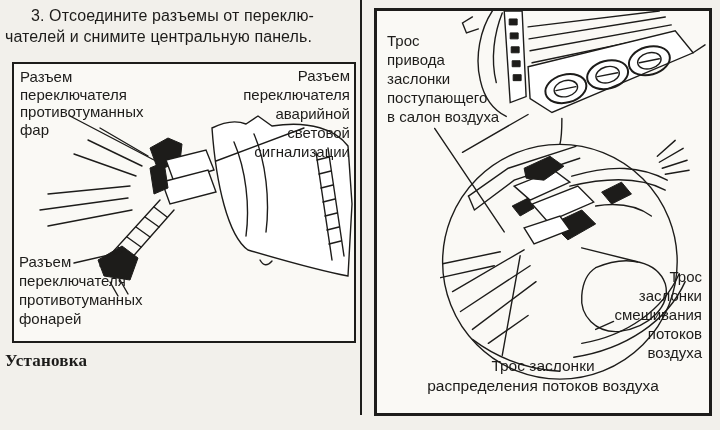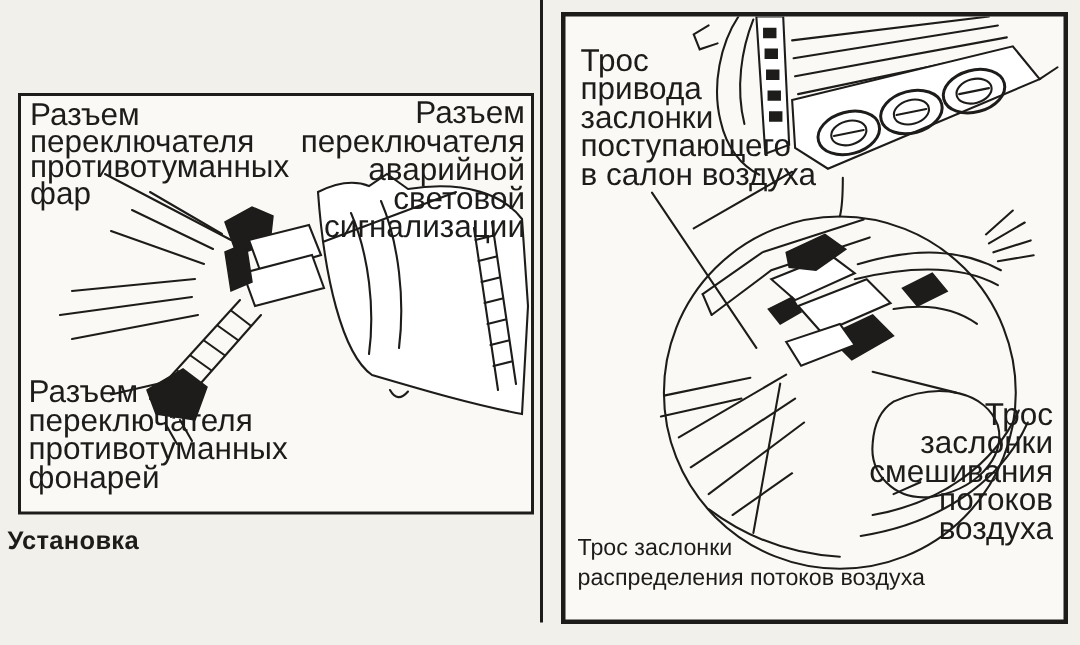--- a/index.html
+++ b/index.html
@@ -24,59 +24,61 @@
   }
   .figure{
     position:absolute;background:var(--panel);
     border:2px solid var(--ink);
   }
   #left-figure{left:12px;top:62px;width:344px;height:281px;}
   #left-figure svg, #right-figure svg{
     position:absolute;left:0;top:0;width:100%;height:100%;
   }
   .fig-label{
-    position:absolute;font-size:21px;line-height:17.5px;z-index:2;
+    position:absolute;font-size:15px;line-height:17.5px;z-index:2;
   }
   #lbl-fog-front{left:6px;top:4px;}
   #lbl-hazard{right:4px;top:2px;text-align:right;line-height:19px;}
   #lbl-fog-rear{left:5px;top:188px;line-height:19px;}
 
   .install-heading{
     position:absolute;left:5px;top:351px;
-    font-size:17px;font-weight:bold;letter-spacing:.2px;
+    font-size:17px;font-weight:bold;letter-spacing:.2px;font-family:Liberation Serif, serif;
   }
   .install-body{
     position:absolute;left:5px;top:375px;width:352px;
     font-size:16px;line-height:21.5px;text-indent:24px;
   }
 
   .divider{
     position:absolute;left:360px;top:0;width:2px;height:415px;
     background:var(--ink);
   }
 
   
   #right-figure{left:374px;top:8px;width:338px;height:408px;border-width:3px;}
   #lbl-intake{left:10px;top:20px;line-height:19px;}
   #lbl-mix{right:7px;top:256px;text-align:right;line-height:19px;}
   #lbl-distribution{
-    left:8px;right:8px;top:345px;
+    left:8px;right:8px;top:345px;text-align:center;
     font-size:15.5px;line-height:19.5px;
   }
 
   svg .ln{stroke:var(--ink);stroke-width:1.4;fill:none;stroke-linecap:round;}
   svg .ln2{stroke:var(--ink);stroke-width:2;fill:none;stroke-linecap:round;}
   svg .wh{stroke:var(--ink);stroke-width:1.4;fill:#fff;}
   svg .blk{fill:var(--ink);stroke:var(--ink);stroke-width:1;}
 </style>
 </head>
 <body>
 
 <div id="app">
 
+  <p class="step-text preline">3. Отсоедините разъемы от переклю-
+чателей и снимите центральную панель.</p>
 
   <div class="figure" id="left-figure">
     <svg viewBox="0 0 340 277" preserveAspectRatio="none">
 
       <g>
         <path class="ln" d="M86,64 L134,92"></path>
         <path class="ln" d="M74,76 L128,102"></path>
         <path class="ln" d="M60,90 L122,112"></path>
         <path class="ln" d="M34,130 L116,122"></path>
         <path class="ln" d="M26,146 L114,134"></path>

